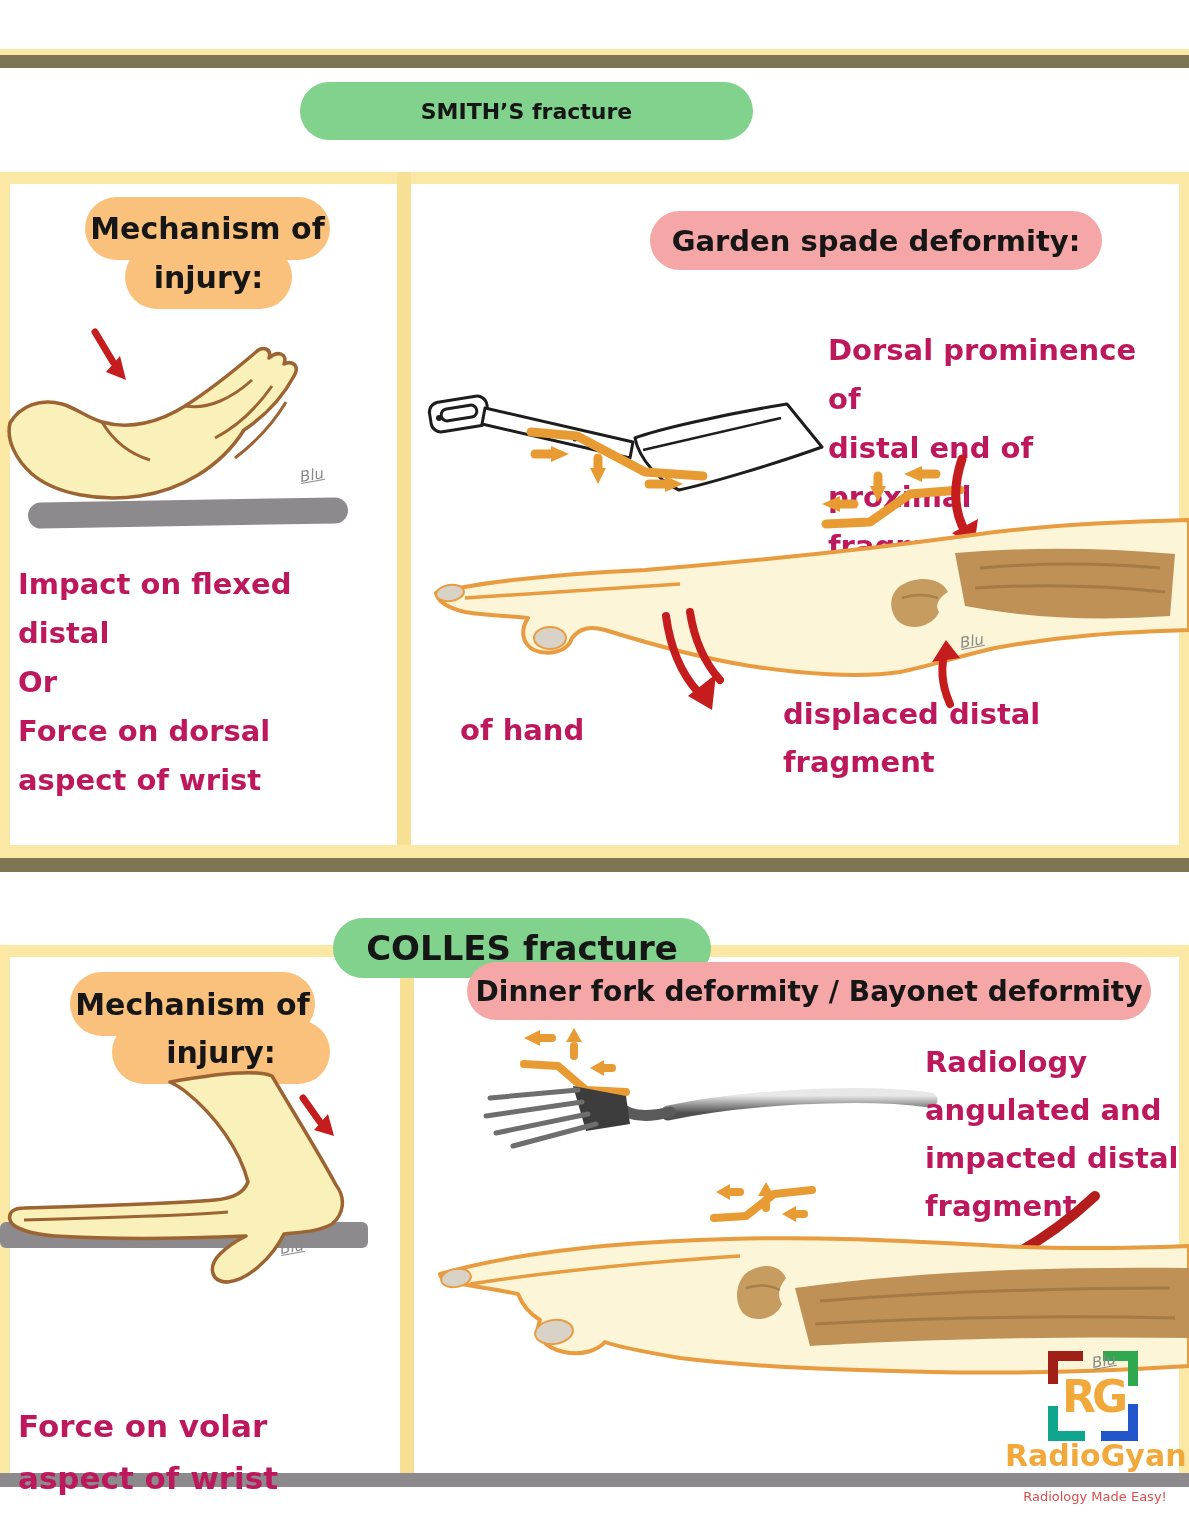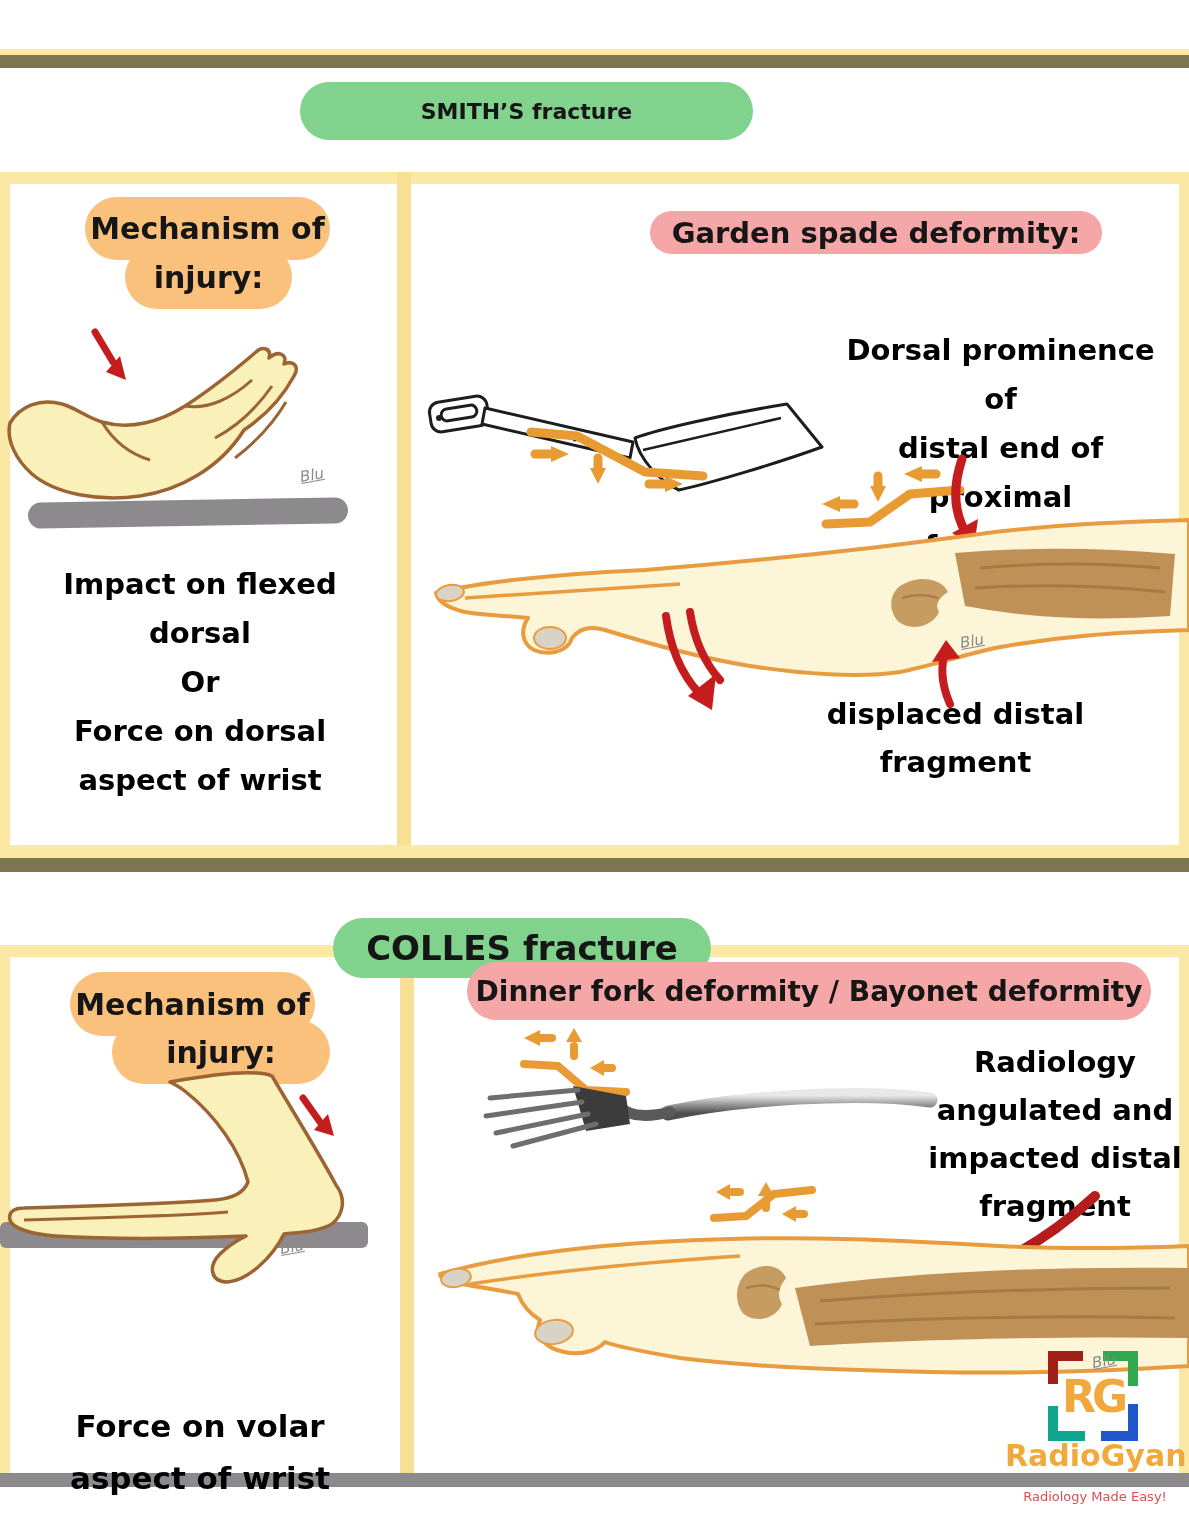--- a/index.html
+++ b/index.html
@@ -10,21 +10,21 @@
     color:#161616;
   }
   .bar { position:absolute; }
   .pill {
     position:absolute; display:flex; align-items:center; justify-content:center;
     font-weight:700; color:#161616; text-align:center; white-space:nowrap;
   }
   .pill.green  { background:var(--section-title-bg); border-radius:30px; }
   .pill.orange { background:var(--mechanism-bg);     border-radius:34px; }
   .pill.pink   { background:var(--deformity-bg);     border-radius:30px; }
-  .note { position:absolute; text-align:center; font-weight:700; color:#000000; }
+  .note { position:absolute; font-weight:700; color:#be185d; }
   .sig  {
     position:absolute; font-style:italic; color:#8a8a8a; font-size:15px;
     transform:rotate(-10deg); text-decoration:underline; font-weight:400;
   }
   .y-thin   { background:var(--frame-yellow); }
   .y-band   { background:var(--frame-yellow); }
   .olive    { background:var(--frame-olive); }
   .gray-bar { background:var(--ground-gray); }
   .brand-name {
     position:absolute; font-weight:700; color:var(--logo-orange);
@@ -80,27 +80,27 @@
   <path d="M92,104 C104,124 120,136 140,142" style="fill:none;stroke:var(--skin-outline-brown);stroke-width:3"></path>
   <g>
     <path d="M85,14 L103,44" style="fill:none;stroke:var(--arrow-red);stroke-width:7;stroke-linecap:round"></path>
     <polygon points="96,54 116,62 110,38" style="fill:var(--arrow-red)"></polygon>
   </g>
 </svg>
 <div class="sig" style="left:300px;top:466px;">Blu</div>
 
 <div class="note" style="left:18px;top:560px;width:364px;font-size:29px;line-height:49px;">
   <div>Impact on flexed</div>
-  <div>dorsal</div>
+  <div>distal</div>
   <div>Or</div>
   <div>Force on dorsal</div>
   <div>aspect of wrist</div>
 </div>
 
-<div class="pill pink" style="left:650px;top:211px;width:452px;height:43px;font-size:29px;align-items:center;">
+<div class="pill pink" style="left:650px;top:211px;width:452px;height:59px;font-size:29px;align-items:center;">
   <span>Garden spade deformity:</span>
 </div>
 
 <div class="note" style="left:828px;top:326px;width:345px;font-size:29px;line-height:49px;">
   <div>Dorsal prominence of</div>
   <div>distal end of proximal</div>
   <div>fragment</div>
 </div>
 
 <svg style="left:425px;top:362px;" width="400" height="135" viewBox="0 0 400 135">
@@ -167,20 +167,21 @@
   <path d="M50,0 C54,26 64,50 80,68" style="fill:none;stroke:var(--arrow-red);stroke-width:8;stroke-linecap:round"></path>
   <polygon points="72,98 48,84 76,62" style="fill:var(--arrow-red)"></polygon>
 </svg>
 
 <svg style="left:922px;top:638px;" width="48" height="70" viewBox="0 0 48 70">
   <path d="M28,66 C20,48 18,28 24,10" style="fill:none;stroke:var(--arrow-red);stroke-width:8;stroke-linecap:round"></path>
   <polygon points="24,2 10,24 38,20" style="fill:var(--arrow-red)"></polygon>
 </svg>
 
 <div class="note" style="left:460px;top:706px;width:280px;font-size:29px;line-height:48px;">
+  <div>of hand</div>
 </div>
 
 <div class="note" style="left:783px;top:690px;width:345px;font-size:29px;line-height:48px;">
   <div>displaced distal</div>
   <div>fragment</div>
 </div>
 
 <div class="pill green" style="left:333px;top:878px;width:378px;height:60px;font-size:34px;margin-top:40px;">
   <span>COLLES fracture</span>
 </div>

